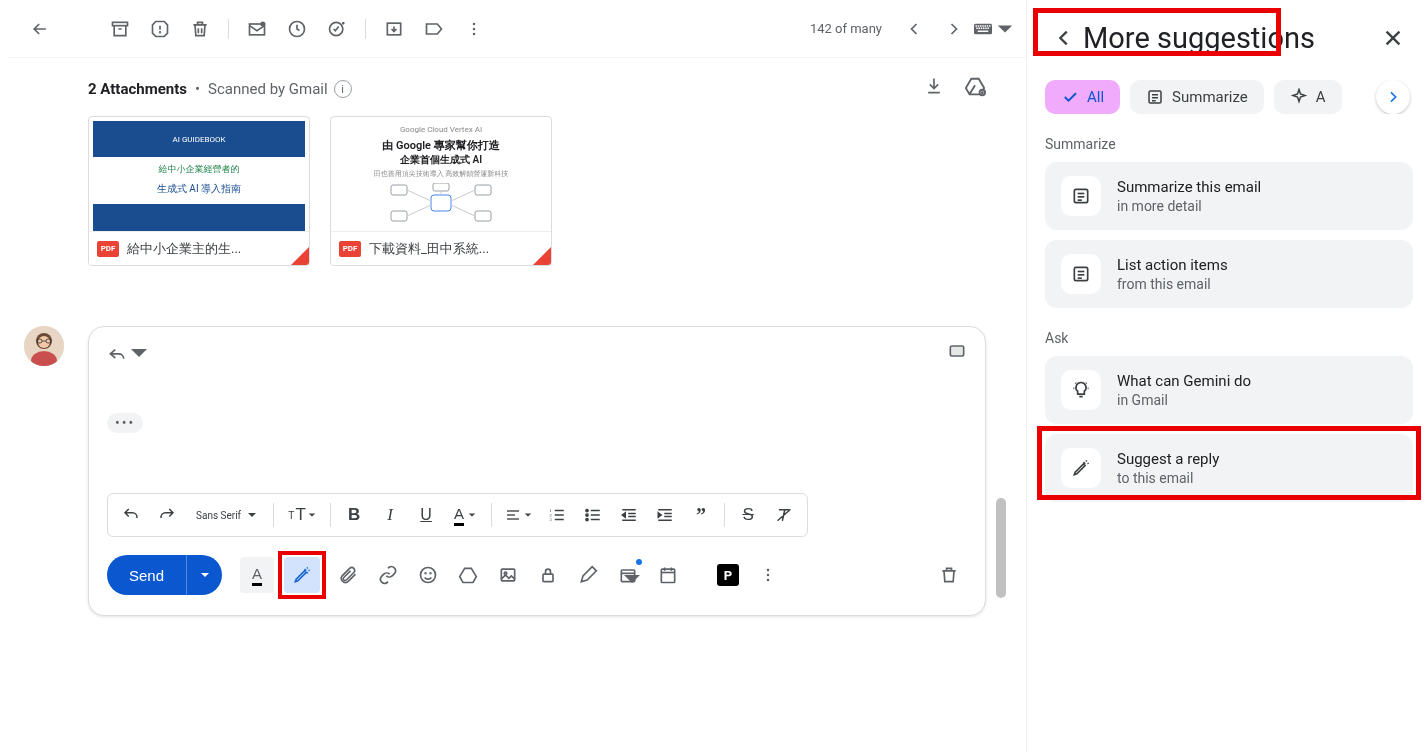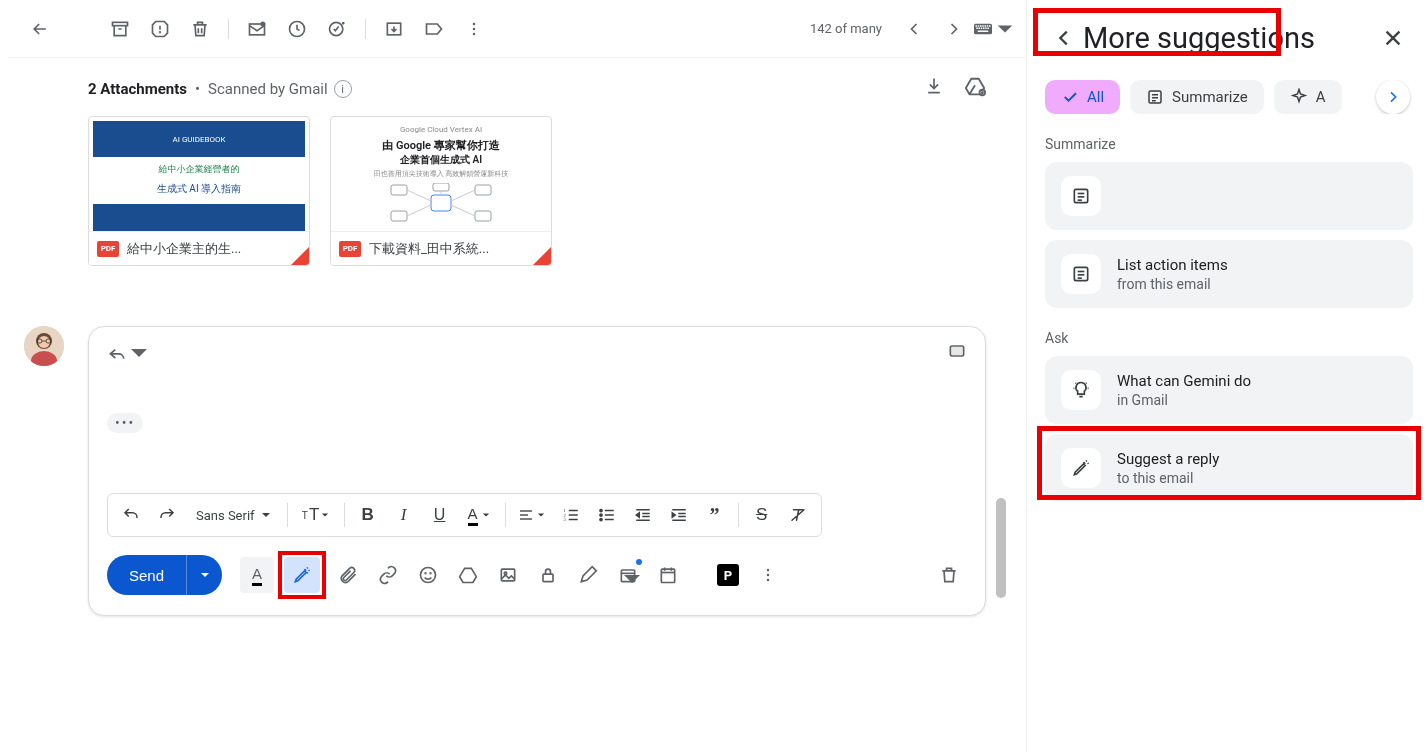--- a/index.html
+++ b/index.html
@@ -44,21 +44,21 @@
   .reply-btn { display:flex; align-items:center; color:#5f6368; cursor:pointer; margin-right:16px;}
   .reply-btn svg{width:20px;height:20px;}
   .reply-btn .caret{margin-left:2px;}
   .recipient { font-size:15px; color:#3c4043; }
   .popout { margin-left:auto; color:#5f6368; cursor:pointer;}
   .compose-body { min-height:110px; margin-top:8px;}
   .trimmed { display:inline-block; background:#f1f3f4; border-radius:10px; padding:2px 8px; color:#5f6368; font-size:14px; letter-spacing:2px; cursor:pointer; margin-top:40px;}
   .fmt-bar { display:flex; align-items:center; border:1px solid #dadce0; border-radius:6px; height:44px; margin-top:10px; padding:0 6px; gap:2px; width:fit-content;}
   .fbtn { width:34px; height:34px; display:flex; align-items:center; justify-content:center; color:#3c4043; cursor:pointer; border-radius:4px; font-family: Georgia, serif; }
   .fsep { width:1px; height:24px; background:#dadce0; margin:0 4px;}
-  .font-sel { display:flex; align-items:center; padding:0 10px; font-size:13px; color:#3c4043; cursor:pointer;}
+  .font-sel { display:flex; align-items:center; padding:0 10px; font-size:10px; color:#3c4043; cursor:pointer;}
   .font-sel .caret{margin-left:6px;}
   .bottom-row { display:flex; align-items:center; margin-top:14px; gap:4px; position:relative;}
   .send-wrap { display:flex; border-radius:22px; overflow:hidden; height:40px;}
   .send-btn { background:#0b57d0; color:#fff; border:none; padding:0 22px; font-size:15px; font-weight:500; cursor:pointer; display:flex;align-items:center;}
   .send-more { background:#0b57d0; color:#fff; width:36px; display:flex;align-items:center;justify-content:center; border-left:1px solid rgba(255,255,255,.3); cursor:pointer;}
   .bicon { width:36px; height:36px; display:flex; align-items:center; justify-content:center; color:#5f6368; cursor:pointer; border-radius:4px; position:relative;}
   .bicon svg{width:20px;height:20px;}
   .bicon.pill { background:#f1f3f4; border-radius:4px; width:34px;}
   .magic-highlight { border:4px solid #ea0000; padding:2px;}
   .blue-dot { position:absolute; top:2px; right:4px; width:6px;height:6px;border-radius:50%;background:#1a73e8;}
@@ -541,20 +541,24 @@
     <div class="section-label">Summarize</div>
     <div class="sugg">
       <div class="sic">
           <svg width="20" height="20" viewBox="0 0 24 24" fill="none" stroke="currentColor" stroke-width="2">
             <rect x="4" y="4" width="16" height="16" rx="2"></rect>
             <line x1="8" y1="9" x2="16" y2="9"></line>
             <line x1="8" y1="13" x2="16" y2="13"></line>
             <line x1="8" y1="17" x2="13" y2="17"></line>
           </svg>
         </div>
+      <div>
+          <div class="st">Summarize this email</div>
+          <div class="ss">in more detail</div>
+        </div>
     </div>
     <div class="sugg">
       <div class="sic">
           <svg width="20" height="20" viewBox="0 0 24 24" fill="none" stroke="currentColor" stroke-width="2">
             <rect x="4" y="4" width="16" height="16" rx="2"></rect>
             <line x1="8" y1="9" x2="16" y2="9"></line>
             <line x1="8" y1="13" x2="16" y2="13"></line>
             <line x1="8" y1="17" x2="13" y2="17"></line>
           </svg>
         </div>

